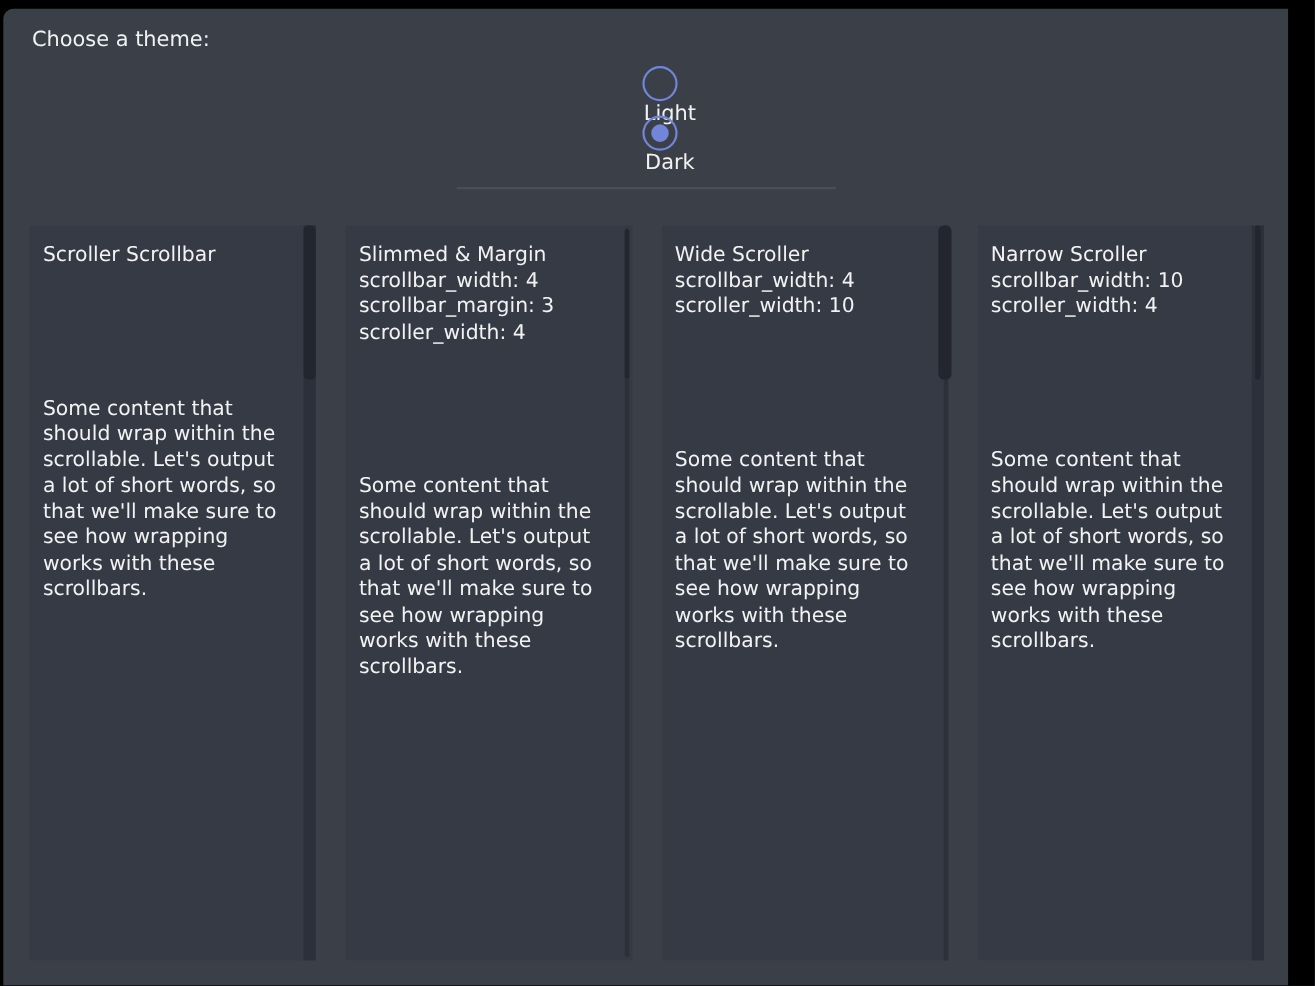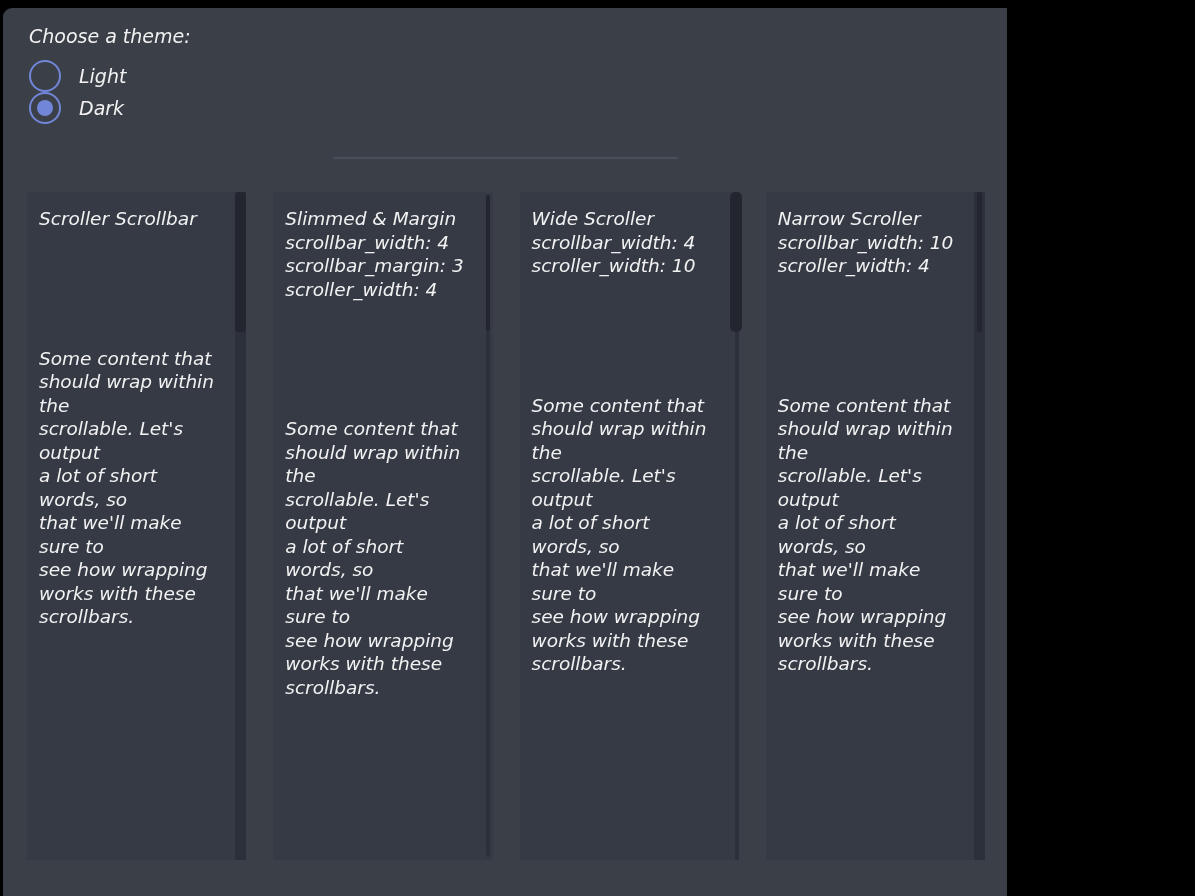--- a/index.html
+++ b/index.html
@@ -7,45 +7,45 @@
     padding: 0;
     width: 1195px;
     height: 896px;
     background: #000000;
     overflow: hidden;
     font-family: "DejaVu Sans", sans-serif;
   }
   .app {
     position: relative;
     margin: 8px 0 0 3px;
-    width: 1004px;
+    width: 1168px;
     height: 888px;
     background: var(--page-bg, #3b4048);
     border-top-left-radius: 9px;
     color: var(--text, #f2f2f2);
     box-sizing: border-box;
-    font-style: italic;
   }
   
   .top-section {
     padding: 16px 0 0 26px;
   }
   .chooser-title {
     font-size: 19px;
     line-height: 24px;
     color: var(--text, #f2f2f2);
   }
   .radio-row {
     display: flex;
     align-items: center;
     height: 32px;
     cursor: pointer;
+    flex-direction: column;
   }
   .radio-row.first { margin-top: 12px; }
-  .radio-row.second { }
+  .radio-row.second { margin-top: 13px; }
   .radio-circle {
     width: 28px;
     height: 28px;
     border: 2px solid var(--accent, #7286d9);
     border-radius: 50%;
     display: flex;
     align-items: center;
     justify-content: center;
     flex: 0 0 auto;
   }

